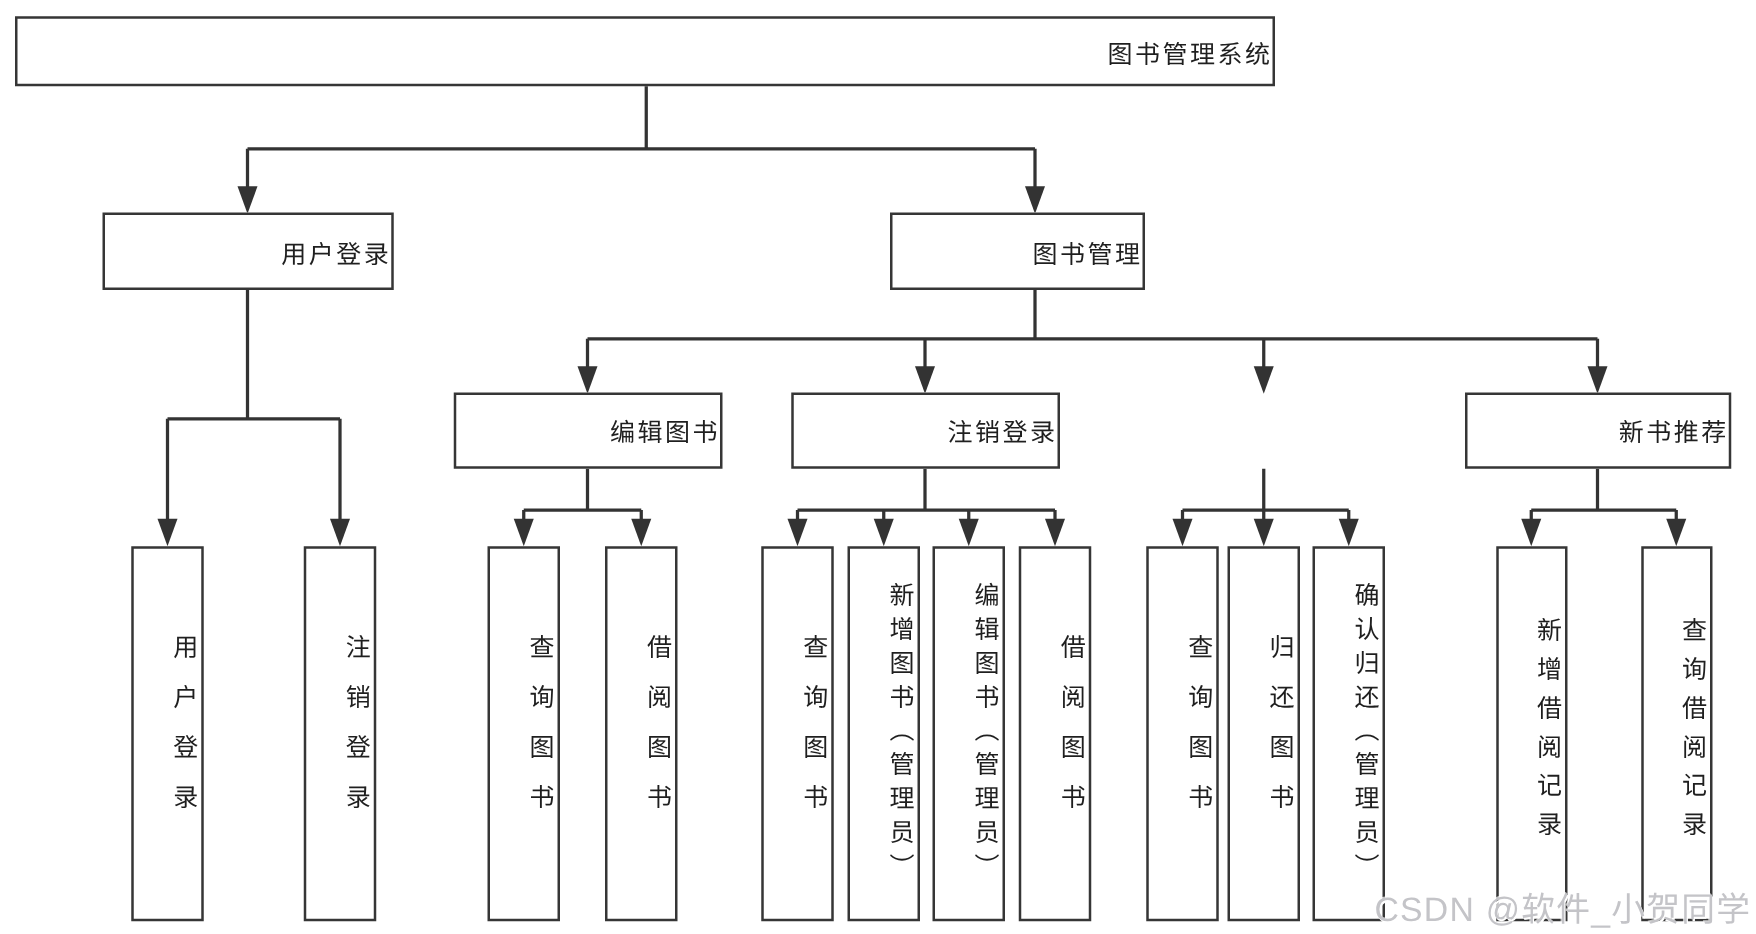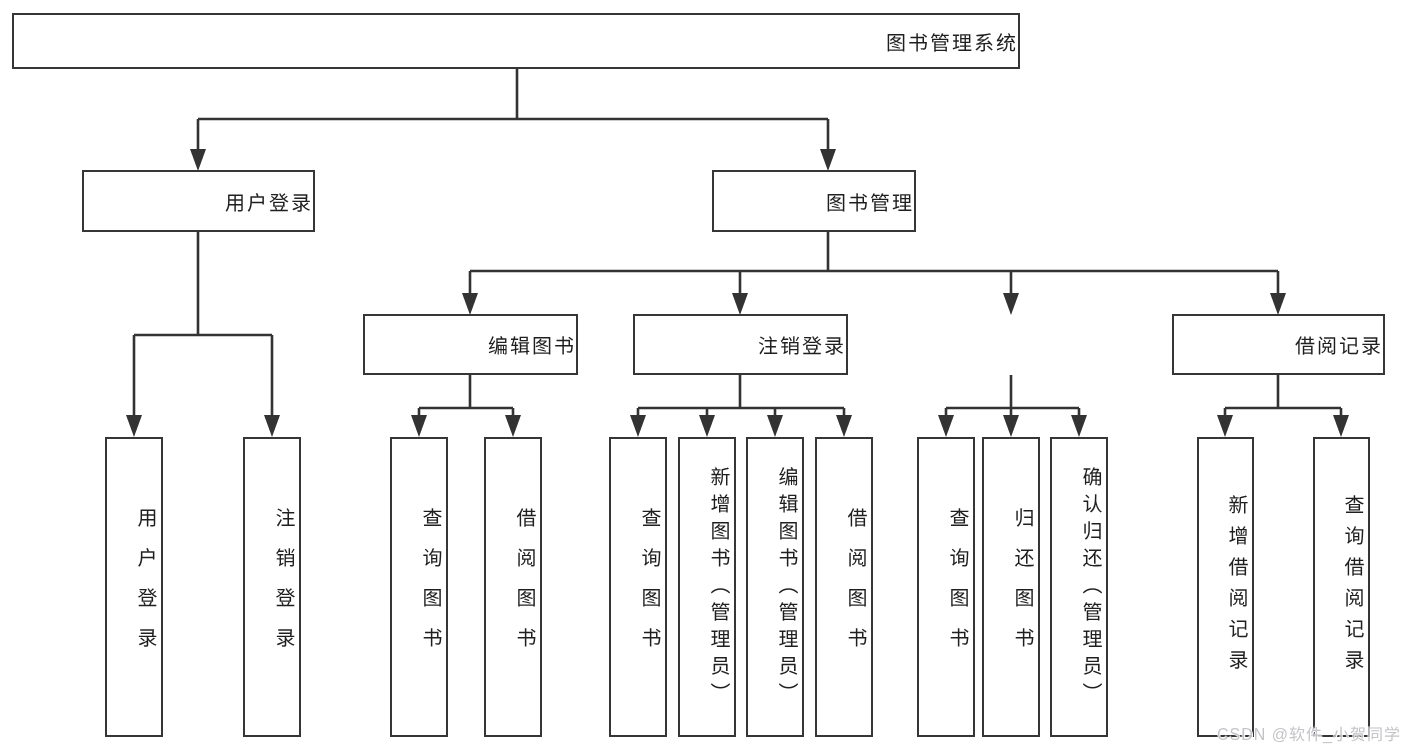--- a/index.html
+++ b/index.html
@@ -30,21 +30,21 @@
     writing-mode:vertical-rl;
     text-orientation:mixed;
     letter-spacing:20px;
     white-space:normal;
   }
   .v.len6 span{letter-spacing:11px;}
   .v.len9 span{letter-spacing:7px;}
   .watermark{
     position:absolute;
     right:4px;bottom:2px;
-    font-size:16px;
+    font-size:27px;
     letter-spacing:1px;
     color:#c4c4c8;
     text-shadow:1px 1px 0 #ffffff,-1px -1px 0 rgba(255,255,255,.7);
     white-space:nowrap;
     z-index:5;
   }
 </style>
 </head>
 <body>
 
@@ -101,21 +101,21 @@
     <span>图书管理</span>
   </div>
 
   <div class="box" style="left:363px;top:314px;width:215px;height:61px">
     <span>编辑图书</span>
   </div>
   <div class="box" style="left:633px;top:314px;width:215px;height:61px">
     <span>注销登录</span>
   </div>
   <div class="box" style="left:1172px;top:314px;width:213px;height:61px">
-    <span>借阅记录</span>
+    <span>新书推荐</span>
   </div>
 
   <div class="box v" style="left:105px">
     <span>用户登录</span>
   </div>
   <div class="box v" style="left:243px">
     <span>注销登录</span>
   </div>
 
   <div class="box v" style="left:390px">

